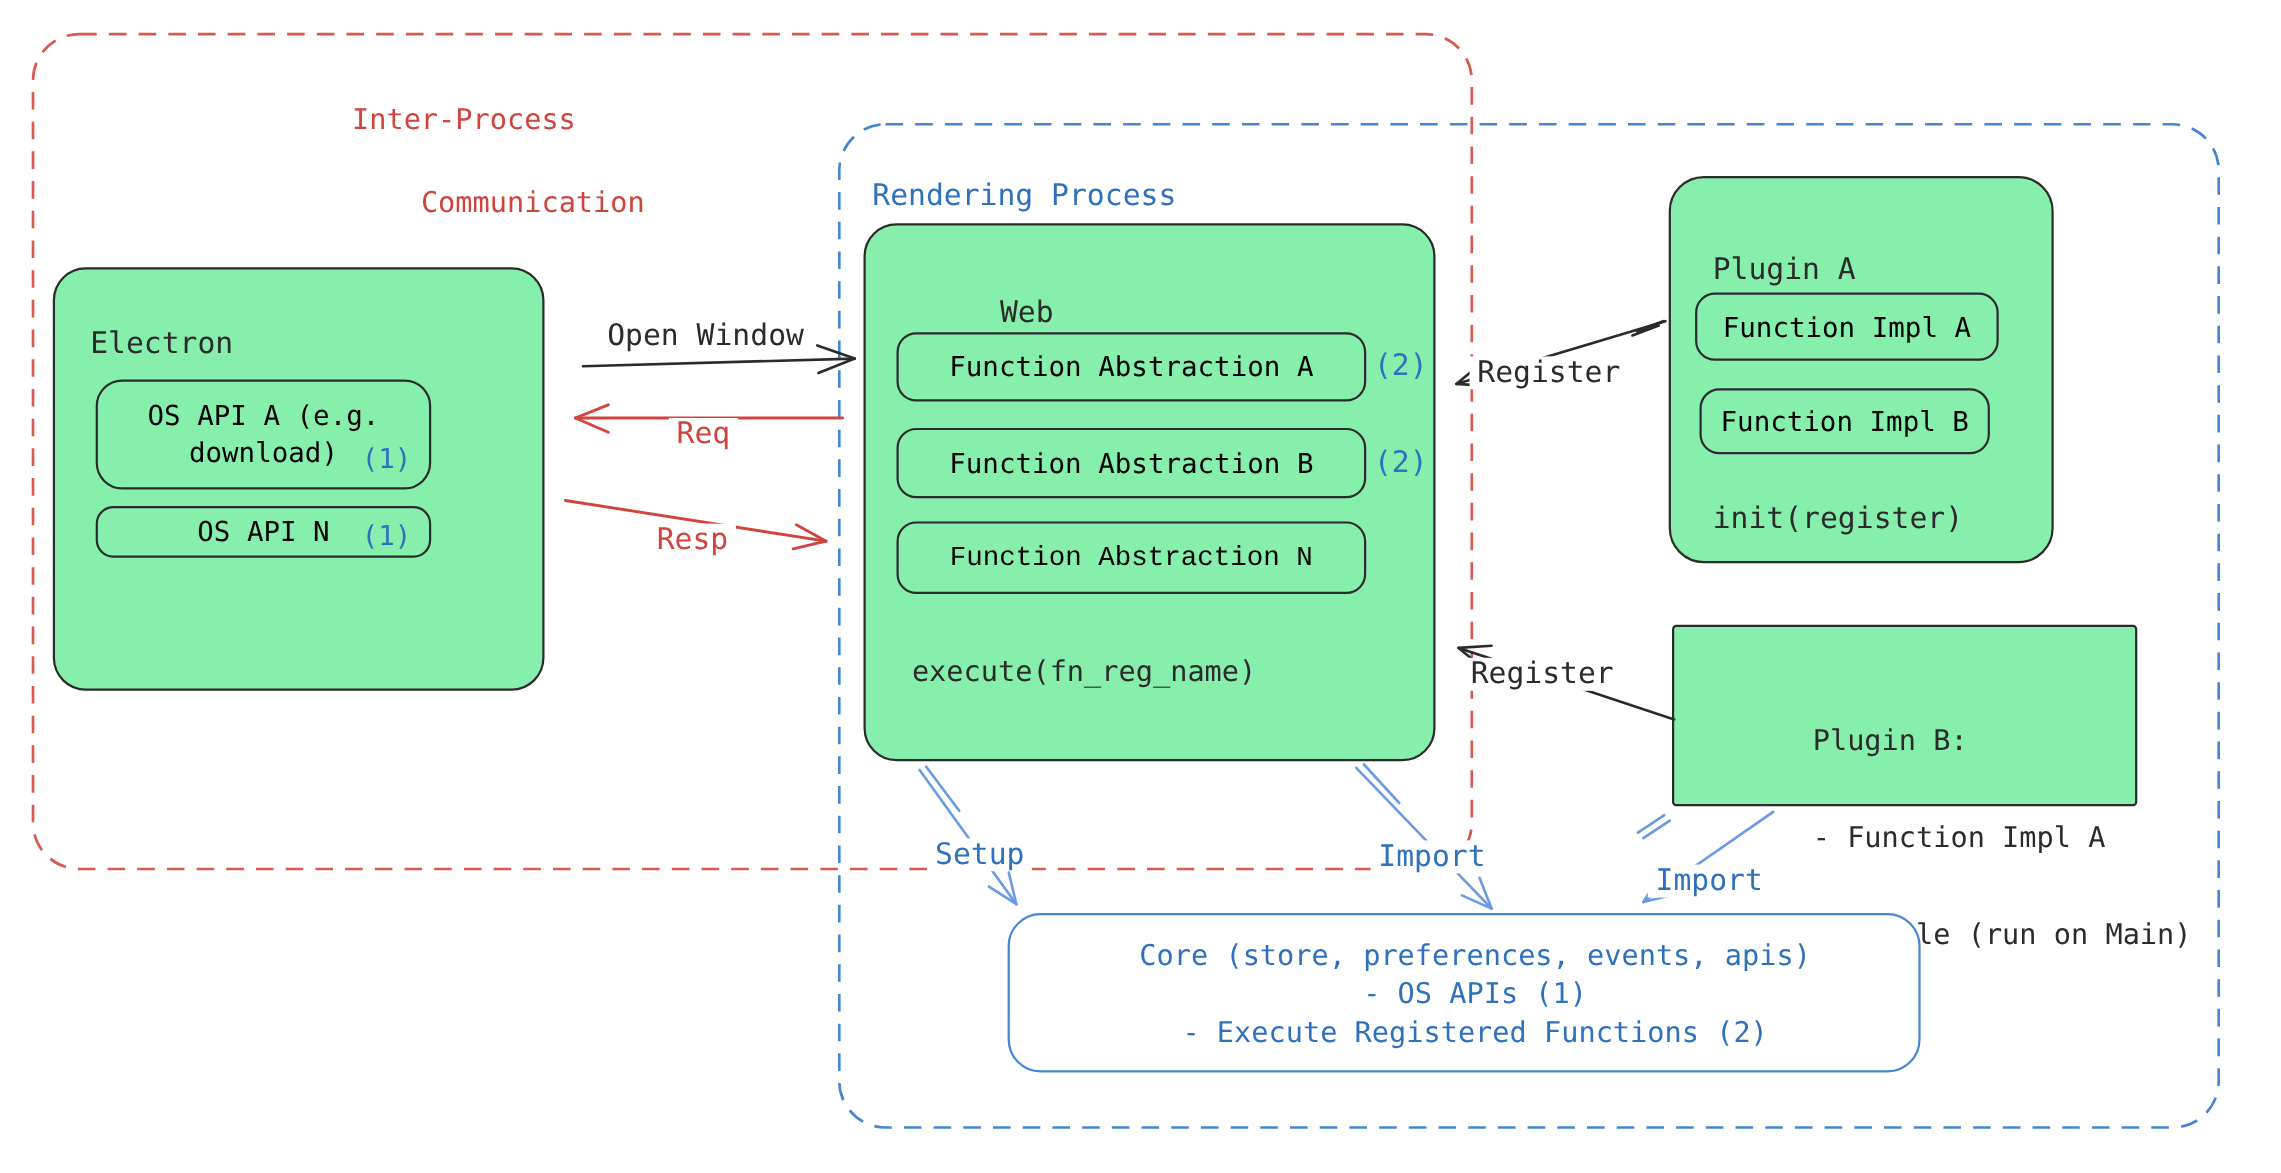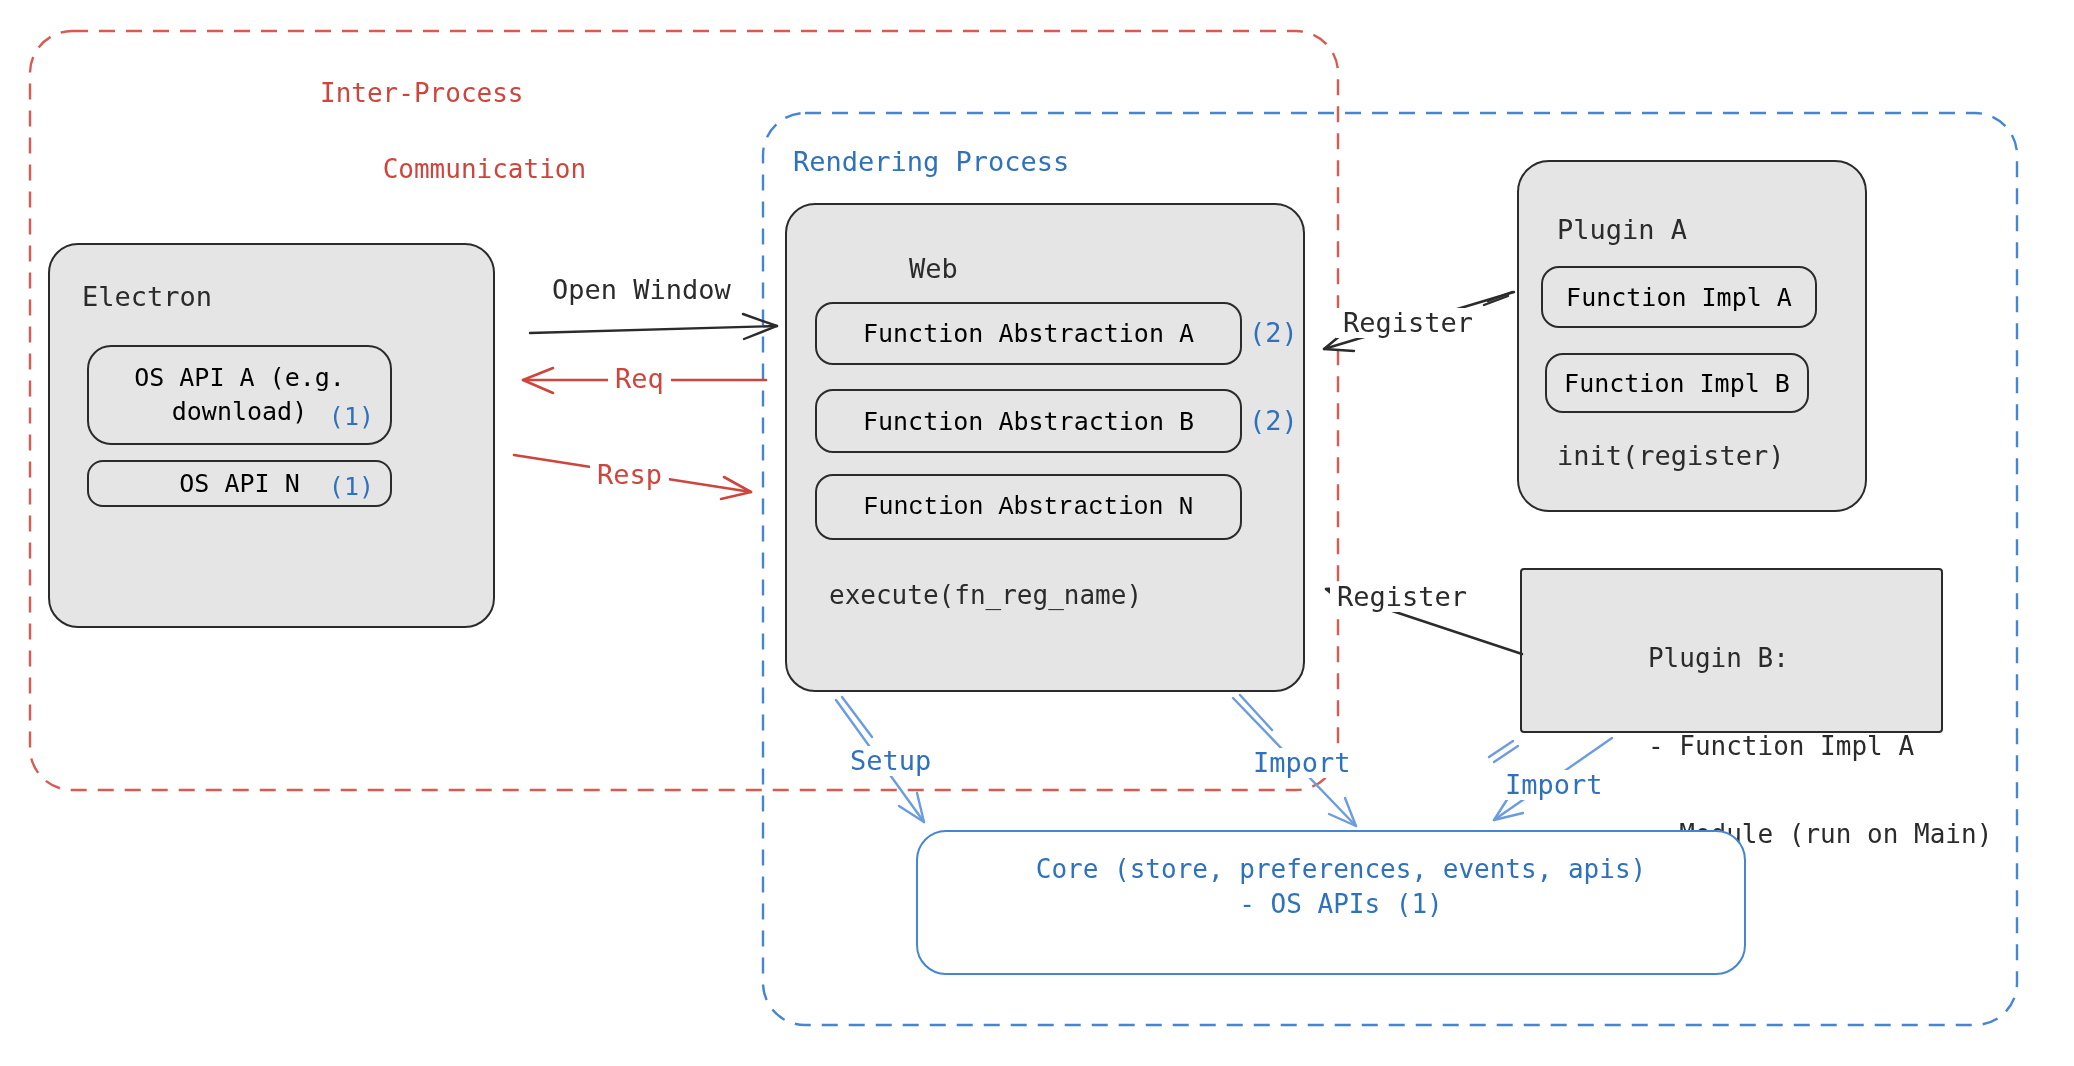--- a/index.html
+++ b/index.html
@@ -14,23 +14,23 @@
   body{background:#ffffff;font-family:"DejaVu Sans Mono","Liberation Mono",monospace;}
   .canvas{position:relative;width:2074px;height:1066px;background:#ffffff;overflow:hidden;}
   .layer{position:absolute;left:0;top:0;width:2074px;height:1066px;pointer-events:none;}
   svg .ln{fill:none;stroke-linecap:round;stroke-linejoin:round;}
   .s-ink{stroke:var(--ink);stroke-width:2.4;}
   .s-red{stroke:var(--red);stroke-width:2.6;}
   .s-blue{stroke:var(--blue-arrow);stroke-width:2.4;}
   .d-red{stroke:var(--red-border);stroke-width:2.4;stroke-dasharray:16 11;fill:none;}
   .d-blue{stroke:var(--blue-border);stroke-width:2.4;stroke-dasharray:16 11;fill:none;}
 
-  .box{position:absolute;border:2.4px solid var(--ink);background:#e5e5e5;}
+  .box{position:absolute;border:2.4px solid var(--ink);background:#86efac;}
   .bluebox{position:absolute;border:2.4px solid var(--blue-border);background:#ffffff;}
-  .label{position:absolute;color:var(--ink);white-space:pre;}
+  .label{position:absolute;color:var(--ink);white-space:pre;margin-top:16px;}
   .red-text{color:var(--red);}
   .blue-text{color:var(--blue);}
   .onLine{background:#ffffff;padding:0 7px;line-height:1.1;}
   .center{display:flex;align-items:center;justify-content:center;text-align:center;}
   .badge{position:absolute;color:var(--blue);font-size:25px;}
   .f25{font-size:25px;}
   .f26{font-size:26px;}
   .f27{font-size:27px;}
 </style>
 </head>
@@ -95,20 +95,21 @@
       <span>Plugin B:</span><br>
       <span>- Function Impl A</span><br>
       <span>- Module (run on Main)</span>
     </div>
   </div>
 
   <div class="bluebox" style="left:916px;top:830px;width:830px;height:145px;border-radius:30px;">
     <div class="blue-text f26" style="padding-top:20px;line-height:35px;text-align:center;padding-left:20px;">
       <span>Core (store, preferences, events, apis)</span><br>
       <span>- OS APIs (1)</span><br>
+      <span>- Execute Registered Functions (2)</span>
     </div>
   </div>
 
   <svg class="layer">
 
     <g>
       <path class="ln s-ink" d="M 530 333 L 777 326"></path>
       <path class="ln s-ink" d="M 777 326 L 743 314 M 777 326 L 744 339"></path>
     </g>
 

